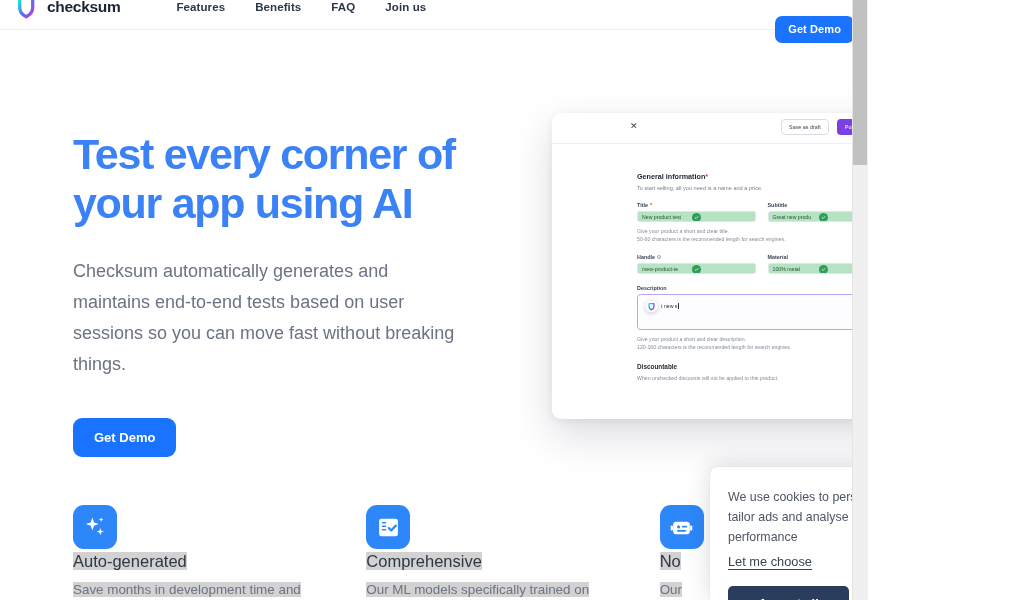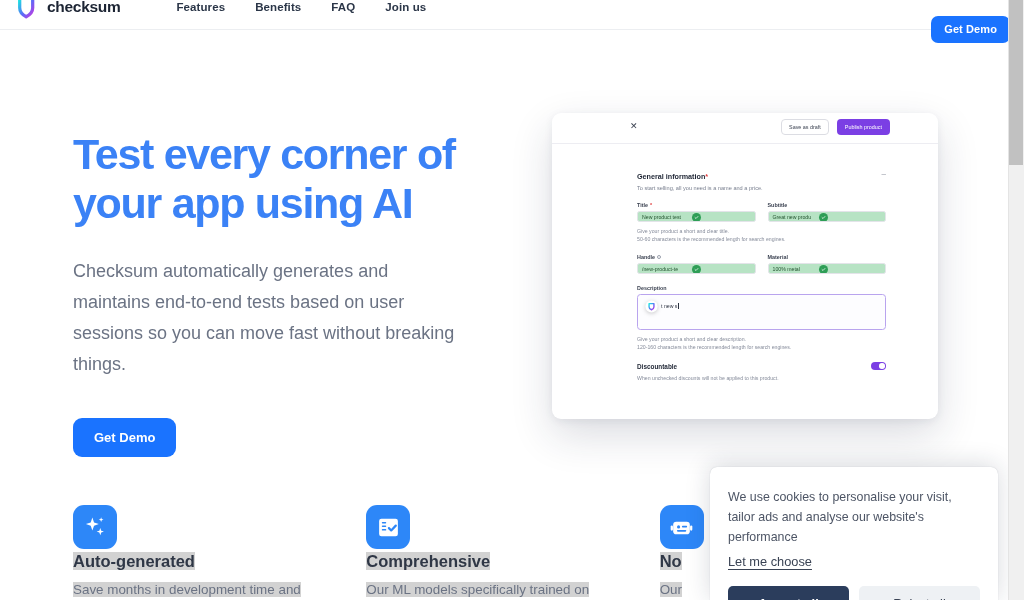--- a/index.html
+++ b/index.html
@@ -4,21 +4,21 @@
 <style>
   * { box-sizing: border-box; margin: 0; padding: 0; }
   html, body {
     width: 1024px; height: 600px;
     overflow: hidden;
     font-family: "Liberation Sans", sans-serif;
     background: #ffffff;
   }
   #page {
     position: relative;
-    width: 1024px; height: 600px;
+    width: 868px; height: 600px;
     background: #ffffff;
     overflow: hidden;
   }
 
   
   #navbar {
     position: absolute; top: -16px; left: 0;
     width: 1008px; height: 46px;
     background: #ffffff;
     border-bottom: 1px solid #eceef1;
@@ -192,21 +192,21 @@
   }
   .feature { width: 303px; }
   .feat-icon {
     width: 44px; height: 44px; border-radius: 11px;
     background: #2d87f8;
     display: flex; align-items: center; justify-content: center;
   }
   .feat-icon svg { width: 25px; height: 25px; display: block; }
   .feat-title {
     margin-top: 17px;
-    font-size: 16.5px; font-weight: 700; color: #2f3746;
+    font-size: 16.5px; font-weight: 400; color: #2f3746;
     background: #d2d2d2; display: inline; line-height: 1.5;
     box-decoration-break: clone; -webkit-box-decoration-break: clone;
   }
   .feat-desc-wrap { margin-top: 6px; width: 240px; }
   .feat-desc {
     font-size: 13.4px; line-height: 1.55; color: #6b7384;
     background: #d2d2d2; display: inline;
     box-decoration-break: clone; -webkit-box-decoration-break: clone;
   }
 

